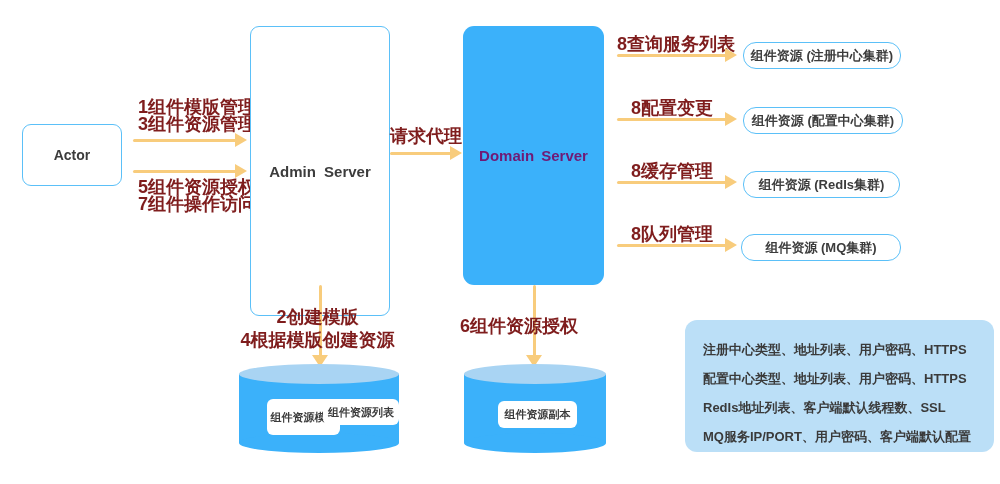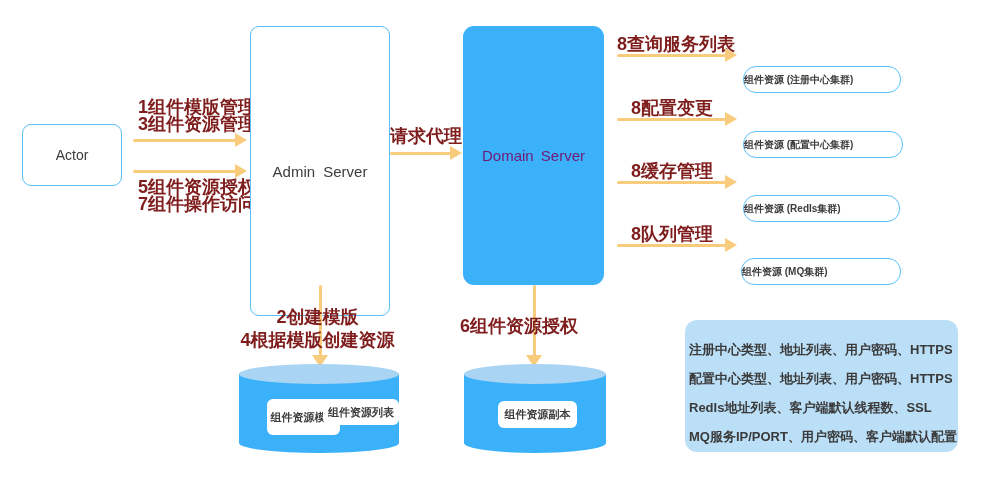--- a/index.html
+++ b/index.html
@@ -11,49 +11,49 @@
     --ink:#3C3C3C;
   }
   html,body{margin:0;padding:0;background:#fff;}
   .canvas{
     position:relative;width:1000px;height:484px;background:#fff;overflow:hidden;
     font-family:"Liberation Sans","DejaVu Sans",sans-serif;
   }
   .node{
     position:absolute;background:#fff;border:1.5px solid var(--border-blue);
     border-radius:9px;display:flex;align-items:center;justify-content:center;
-    font-weight:normal;color:var(--ink);box-sizing:border-box;
+    font-weight:bold;color:var(--ink);box-sizing:border-box;
   }
   .node.filled{background:var(--blue);border:none;color:#701a75;}
   .cluster{
     position:absolute;background:#fff;border:1.5px solid var(--border-blue);
-    border-radius:13px;display:flex;align-items:center;justify-content:flex-start;
-    font-size:10px;font-weight:bold;color:var(--ink);box-sizing:border-box;white-space:nowrap;margin-top:24px;
+    border-radius:13px;display:flex;align-items:center;justify-content:center;
+    font-size:13px;font-weight:bold;color:var(--ink);box-sizing:border-box;white-space:nowrap;
   }
   .flowlabel{
     position:absolute;font-size:18px;font-weight:bold;color:#7f1d1d;
     line-height:17px;white-space:nowrap;
   }
   .harrow{position:absolute;height:14px;}
   .harrow .shaft{position:absolute;left:0;right:10px;top:5.5px;height:3px;background:var(--amber);border-radius:2px;}
   .harrow .head{position:absolute;right:0;top:0;width:0;height:0;
     border-left:12px solid var(--amber);border-top:7px solid transparent;border-bottom:7px solid transparent;}
   .varrow{position:absolute;width:16px;}
   .varrow .shaft{position:absolute;top:0;bottom:10px;left:6.5px;width:3px;background:var(--amber);border-radius:2px;}
   .varrow .head{position:absolute;bottom:0;left:0;width:0;height:0;
     border-top:12px solid var(--amber);border-left:8px solid transparent;border-right:8px solid transparent;}
   .cyl{position:absolute;}
   .chip{
     position:absolute;background:#fff;border-radius:6px;font-size:11px;font-weight:bold;
     color:var(--ink);display:flex;align-items:center;justify-content:center;white-space:nowrap;
   }
   .notes{
-    position:absolute;left:685px;top:320px;width:273px;height:132px;
+    position:absolute;left:685px;top:320px;width:309px;height:132px;
     background:var(--note-bg);border-radius:12px;box-sizing:border-box;
-    padding:15px 0 0 4px;
+    padding:15px 0 0 18px;
   }
   .notes .line{
     font-size:13px;font-weight:bold;color:#3A3A3A;line-height:29px;white-space:nowrap;
   }
 </style>
 </head>
 <body>
 
 <div class="canvas">
 

